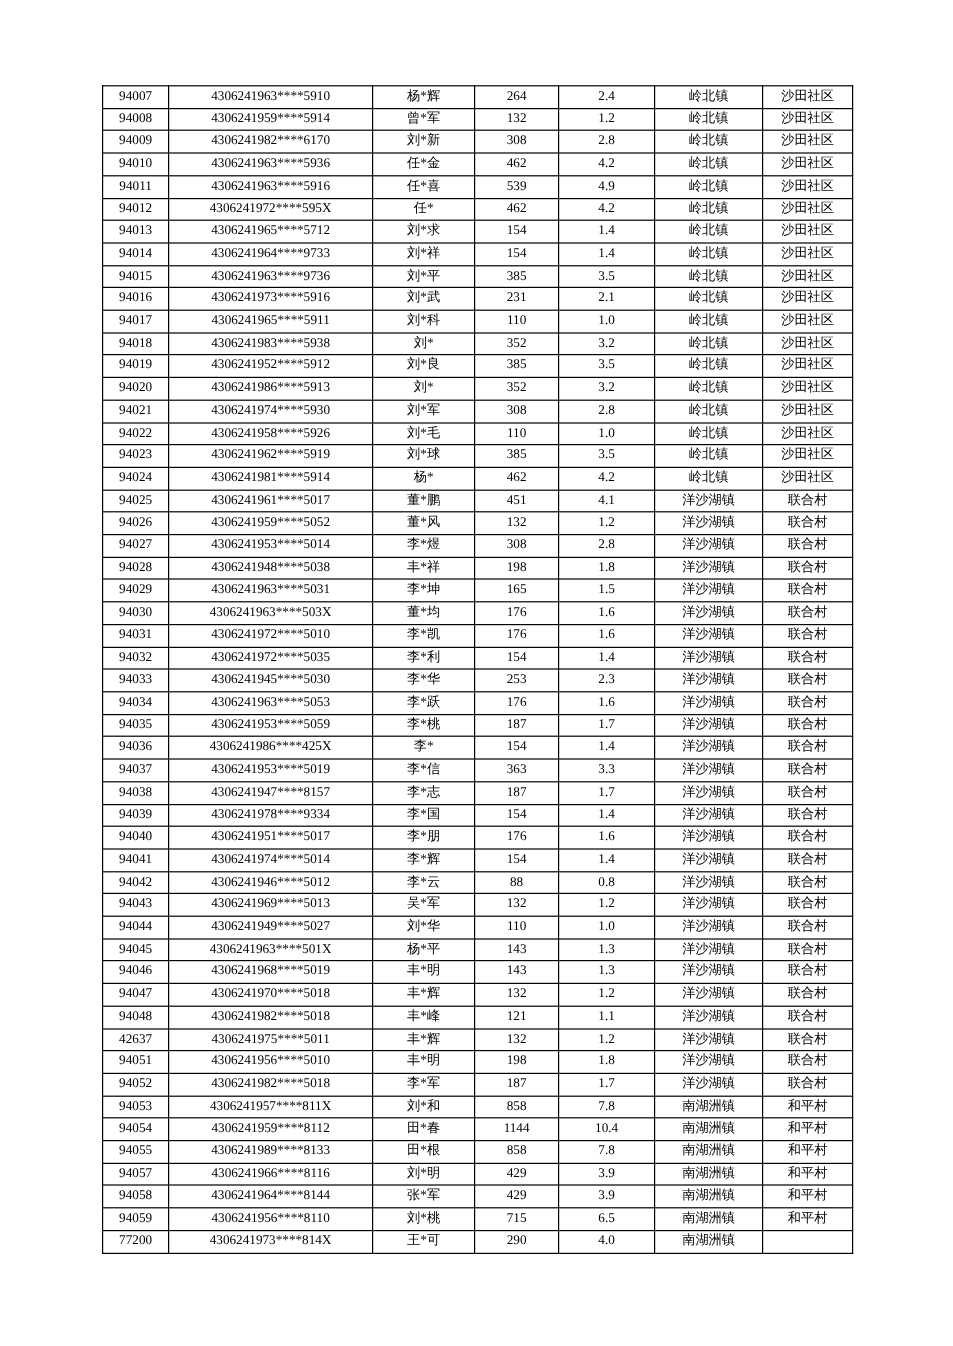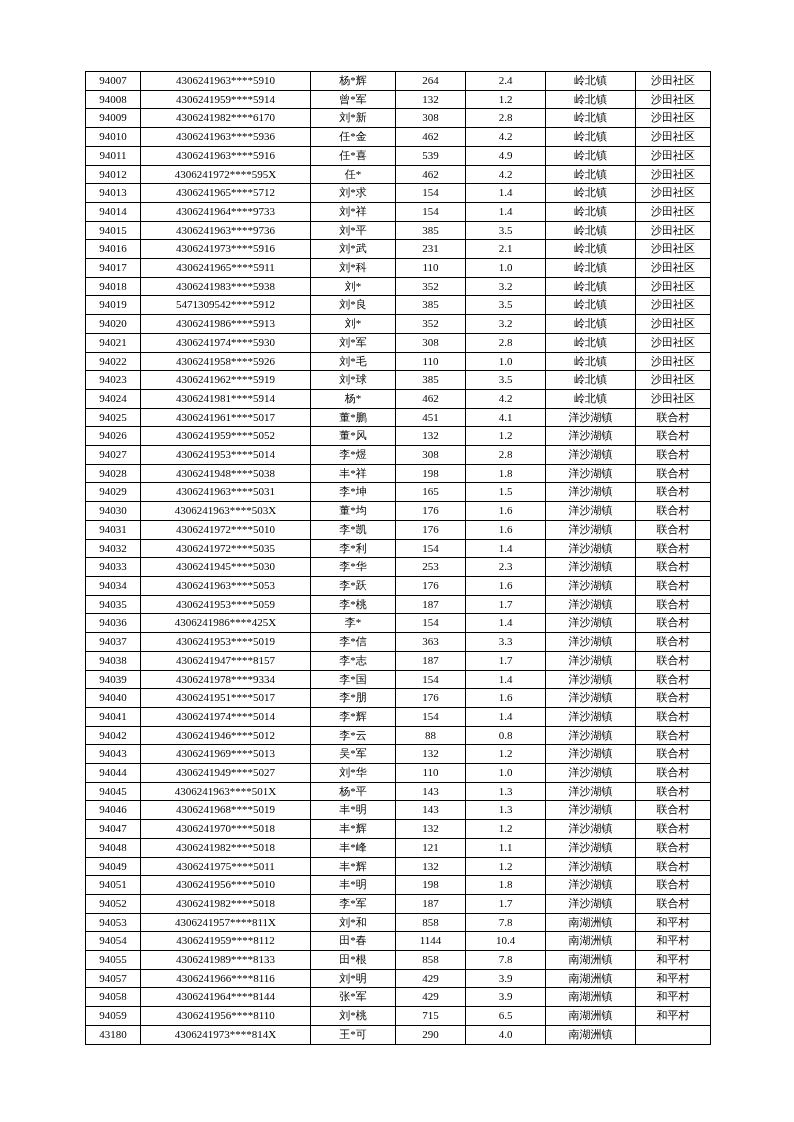--- a/index.html
+++ b/index.html
@@ -162,21 +162,21 @@
           <td>94018</td>
           <td>4306241983****5938</td>
           <td>刘*</td>
           <td>352</td>
           <td>3.2</td>
           <td>岭北镇</td>
           <td>沙田社区</td>
         </tr>
         <tr>
           <td>94019</td>
-          <td>5471309542****5912</td>
+          <td>4306241952****5912</td>
           <td>刘*良</td>
           <td>385</td>
           <td>3.5</td>
           <td>岭北镇</td>
           <td>沙田社区</td>
         </tr>
         <tr>
           <td>94020</td>
           <td>4306241986****5913</td>
           <td>刘*</td>
@@ -431,21 +431,21 @@
         <tr>
           <td>94048</td>
           <td>4306241982****5018</td>
           <td>丰*峰</td>
           <td>121</td>
           <td>1.1</td>
           <td>洋沙湖镇</td>
           <td>联合村</td>
         </tr>
         <tr>
-          <td>94049</td>
+          <td>42637</td>
           <td>4306241975****5011</td>
           <td>丰*辉</td>
           <td>132</td>
           <td>1.2</td>
           <td>洋沙湖镇</td>
           <td>联合村</td>
         </tr>
         <tr>
           <td>94051</td>
           <td>4306241956****5010</td>
@@ -512,21 +512,21 @@
         <tr>
           <td>94059</td>
           <td>4306241956****8110</td>
           <td>刘*桃</td>
           <td>715</td>
           <td>6.5</td>
           <td>南湖洲镇</td>
           <td>和平村</td>
         </tr>
         <tr>
-          <td>43180</td>
+          <td>77200</td>
           <td>4306241973****814X</td>
           <td>王*可</td>
           <td>290</td>
           <td>4.0</td>
           <td>南湖洲镇</td>
           <td></td>
         </tr>
       </tbody>
   </table>
 </div>

